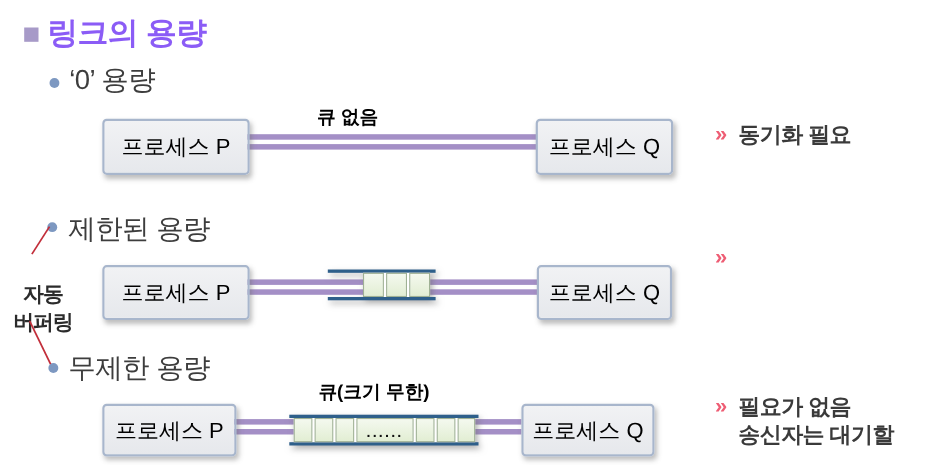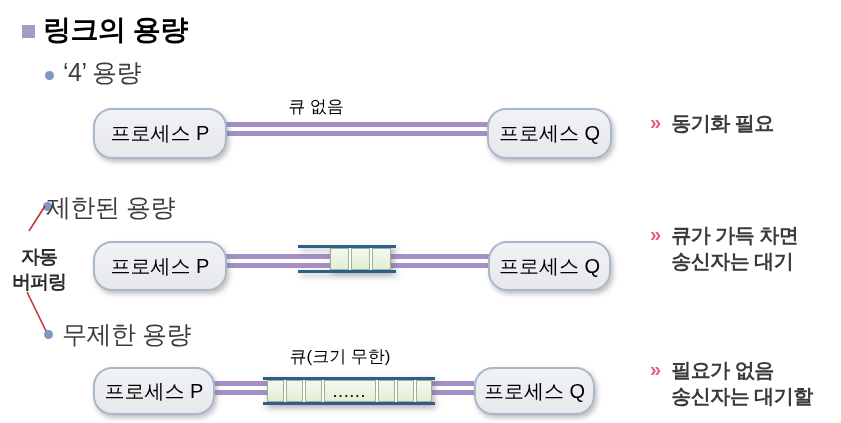--- a/index.html
+++ b/index.html
@@ -4,30 +4,30 @@
 <style>
   html,body{margin:0;padding:0;background:#fff;}
   .slide{
     position:relative;width:841px;height:423px;background:#ffffff;overflow:hidden;
     font-family:"Liberation Sans","DejaVu Sans",sans-serif;color:#222;
   }
   .abs{position:absolute;}
 
   
   .title-bullet{width:13px;height:13px;background:var(--accent-purple);}
-  .page-title{font-size:28px;font-weight:700;color:#000000;letter-spacing:-0.5px;text-align:center;}
+  .page-title{font-size:28px;font-weight:700;color:#8b5cf6;letter-spacing:-0.5px;text-align:center;}
 
   
   .sec-bullet{width:9px;height:9px;border-radius:50%;background:var(--bullet-blue);}
   .sec-heading{font-size:25px;font-weight:500;color:#3d3d3d;letter-spacing:-0.5px;white-space:nowrap;}
 
   
   .proc-box{
     background:linear-gradient(180deg,#f1f2f4,#e6e8ec);
-    border:2px solid #a8b6cc;border-radius:19px;
+    border:2px solid #a8b6cc;border-radius:4px;
     box-shadow:2px 3px 5px rgba(110,110,110,.45);
     display:flex;align-items:center;justify-content:center;
     font-size:20px;color:#000;white-space:nowrap;z-index:3;
   }
 
   
   .pipe{height:5px;background:var(--link-line);z-index:1;}
 
   
   .queue{
@@ -38,21 +38,21 @@
   }
   .cells{position:absolute;top:0;height:100%;display:flex;gap:2px;background:#fff;}
   .cell{
     height:100%;box-sizing:border-box;
     background:linear-gradient(180deg,#f4f9ef,#e2eed3);
     border:1px solid #9fb194;
     display:flex;align-items:center;justify-content:center;
   }
   .cell-dots{font-size:13px;font-weight:700;letter-spacing:2px;color:#111;padding-top:2px;}
 
-  .queue-label{font-size:17px;font-weight:400;color:#000;text-align:center;white-space:nowrap;}
+  .queue-label{font-size:17px;font-weight:700;color:#000;text-align:center;white-space:nowrap;}
 
   
   .note{display:flex;gap:10px;align-items:flex-start;}
   .note-marker{font-size:20px;font-weight:700;color:var(--marker-pink);line-height:25px;}
   .note-text{font-size:20px;font-weight:700;color:#3a3a3a;line-height:26px;letter-spacing:-0.5px;white-space:nowrap;}
 
   
   .side-label{width:78px;text-align:center;font-size:19px;font-weight:700;color:#2b2b2b;line-height:25px;letter-spacing:-1px;}
 
   .connector-svg{position:absolute;left:0;top:0;width:841px;height:423px;pointer-events:none;z-index:4;}
@@ -60,57 +60,53 @@
 </style>
 </head>
 <body>
 
 <div class="slide">
 
   <div class="abs title-bullet" style="left:22px;top:25px;"></div>
   <div class="abs page-title" style="left:43px;top:11px;">링크의 용량</div>
 
   <div class="abs sec-bullet" style="left:45px;top:71px;"></div>
-  <div class="abs sec-heading" style="left:63px;top:56px;">‘4’ 용량</div>
+  <div class="abs sec-heading" style="left:63px;top:56px;">‘0’ 용량</div>
 
   <div class="abs queue-label" style="left:246px;top:95px;width:140px;">큐 없음</div>
   <div class="abs pipe" style="left:222px;top:122px;width:266px;"></div>
   <div class="abs pipe" style="left:222px;top:131px;width:266px;"></div>
   <div class="abs proc-box" style="left:93px;top:108px;width:130px;height:47px;">프로세스 P</div>
   <div class="abs proc-box" style="left:487px;top:108px;width:121px;height:47px;">프로세스 Q</div>
 
   <div class="abs note" style="left:650px;top:110px;">
     <span class="note-marker">»</span>
     <span class="note-text">동기화 필요</span>
   </div>
 
   <div class="abs sec-bullet" style="left:43px;top:202px;"></div>
-  <div class="abs sec-heading" style="left:46px;top:191px;">제한된 용량</div>
+  <div class="abs sec-heading" style="left:62px;top:191px;">제한된 용량</div>
 
   <div class="abs pipe" style="left:222px;top:254px;width:267px;"></div>
   <div class="abs pipe" style="left:222px;top:263px;width:267px;"></div>
   <div class="abs queue" style="left:298px;top:245px;width:98px;height:22px;">
     <div class="cells" style="left:32px;">
       <div class="cell" style="width:19px;"></div>
       <div class="cell" style="width:19px;"></div>
       <div class="cell" style="width:19px;"></div>
     </div>
   </div>
   <div class="abs proc-box" style="left:93px;top:241px;width:130px;height:46px;">프로세스 P</div>
   <div class="abs proc-box" style="left:488px;top:241px;width:119px;height:46px;">프로세스 Q</div>
 
   <div class="abs note" style="left:650px;top:222px;">
     <span class="note-marker">»</span>
-    <span class="note-text">
-      <span style="display:block">큐가 가득 차면</span>
-      <span style="display:block">송신자는 대기</span>
-    </span>
   </div>
 
-  <div class="abs side-label" style="left:0px;top:244px;">
+  <div class="abs side-label" style="left:0px;top:256px;">
     <span style="display:block">자동</span>
     <span style="display:block">버퍼링</span>
   </div>
 
   <div class="abs sec-bullet" style="left:44px;top:330px;"></div>
   <div class="abs queue-label" style="left:270px;top:345px;width:140px;">큐(크기 무한)</div>
 
   <div class="abs sec-heading" style="left:62px;top:318px;">무제한 용량</div>
   <div class="abs pipe" style="left:210px;top:381px;width:264px;"></div>
   <div class="abs pipe" style="left:210px;top:390px;width:264px;"></div>

